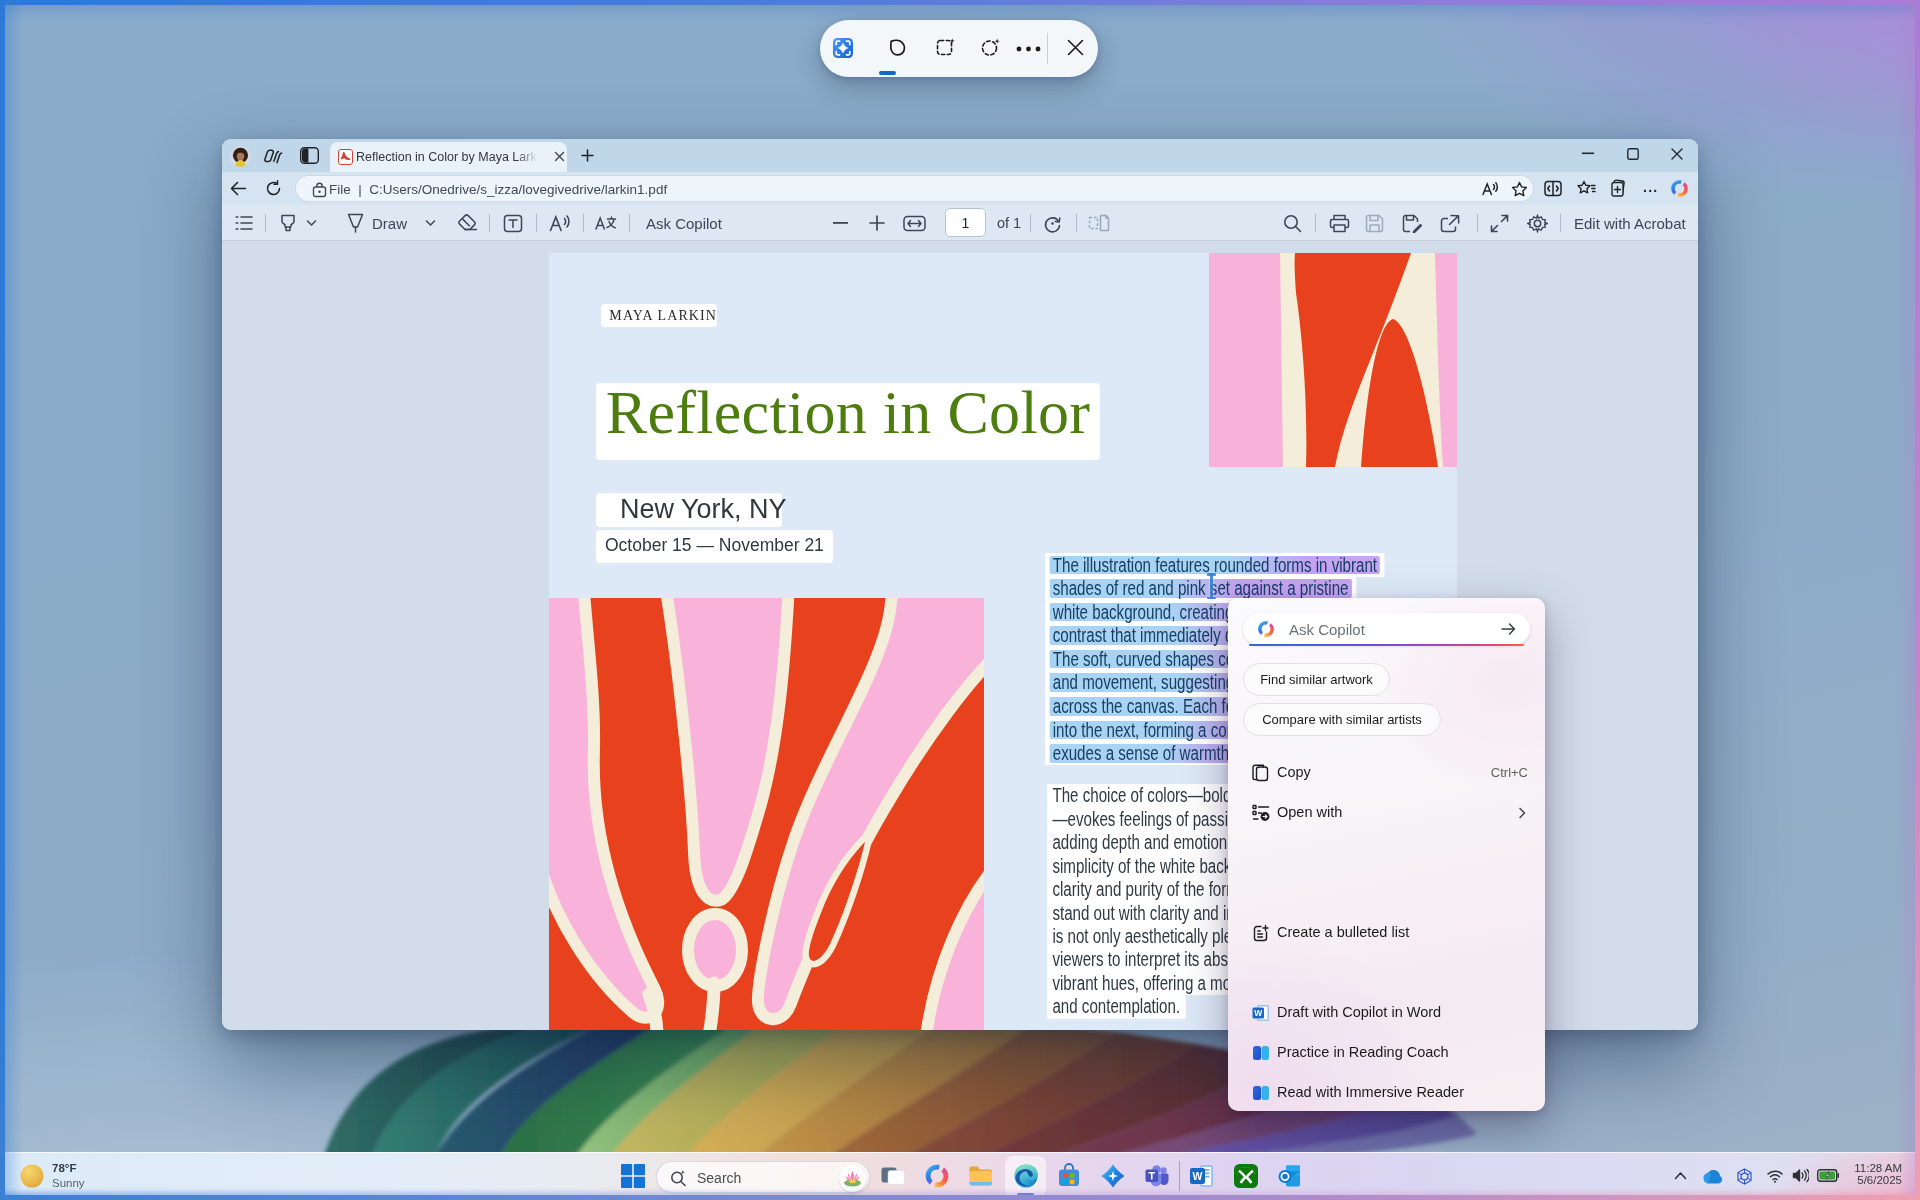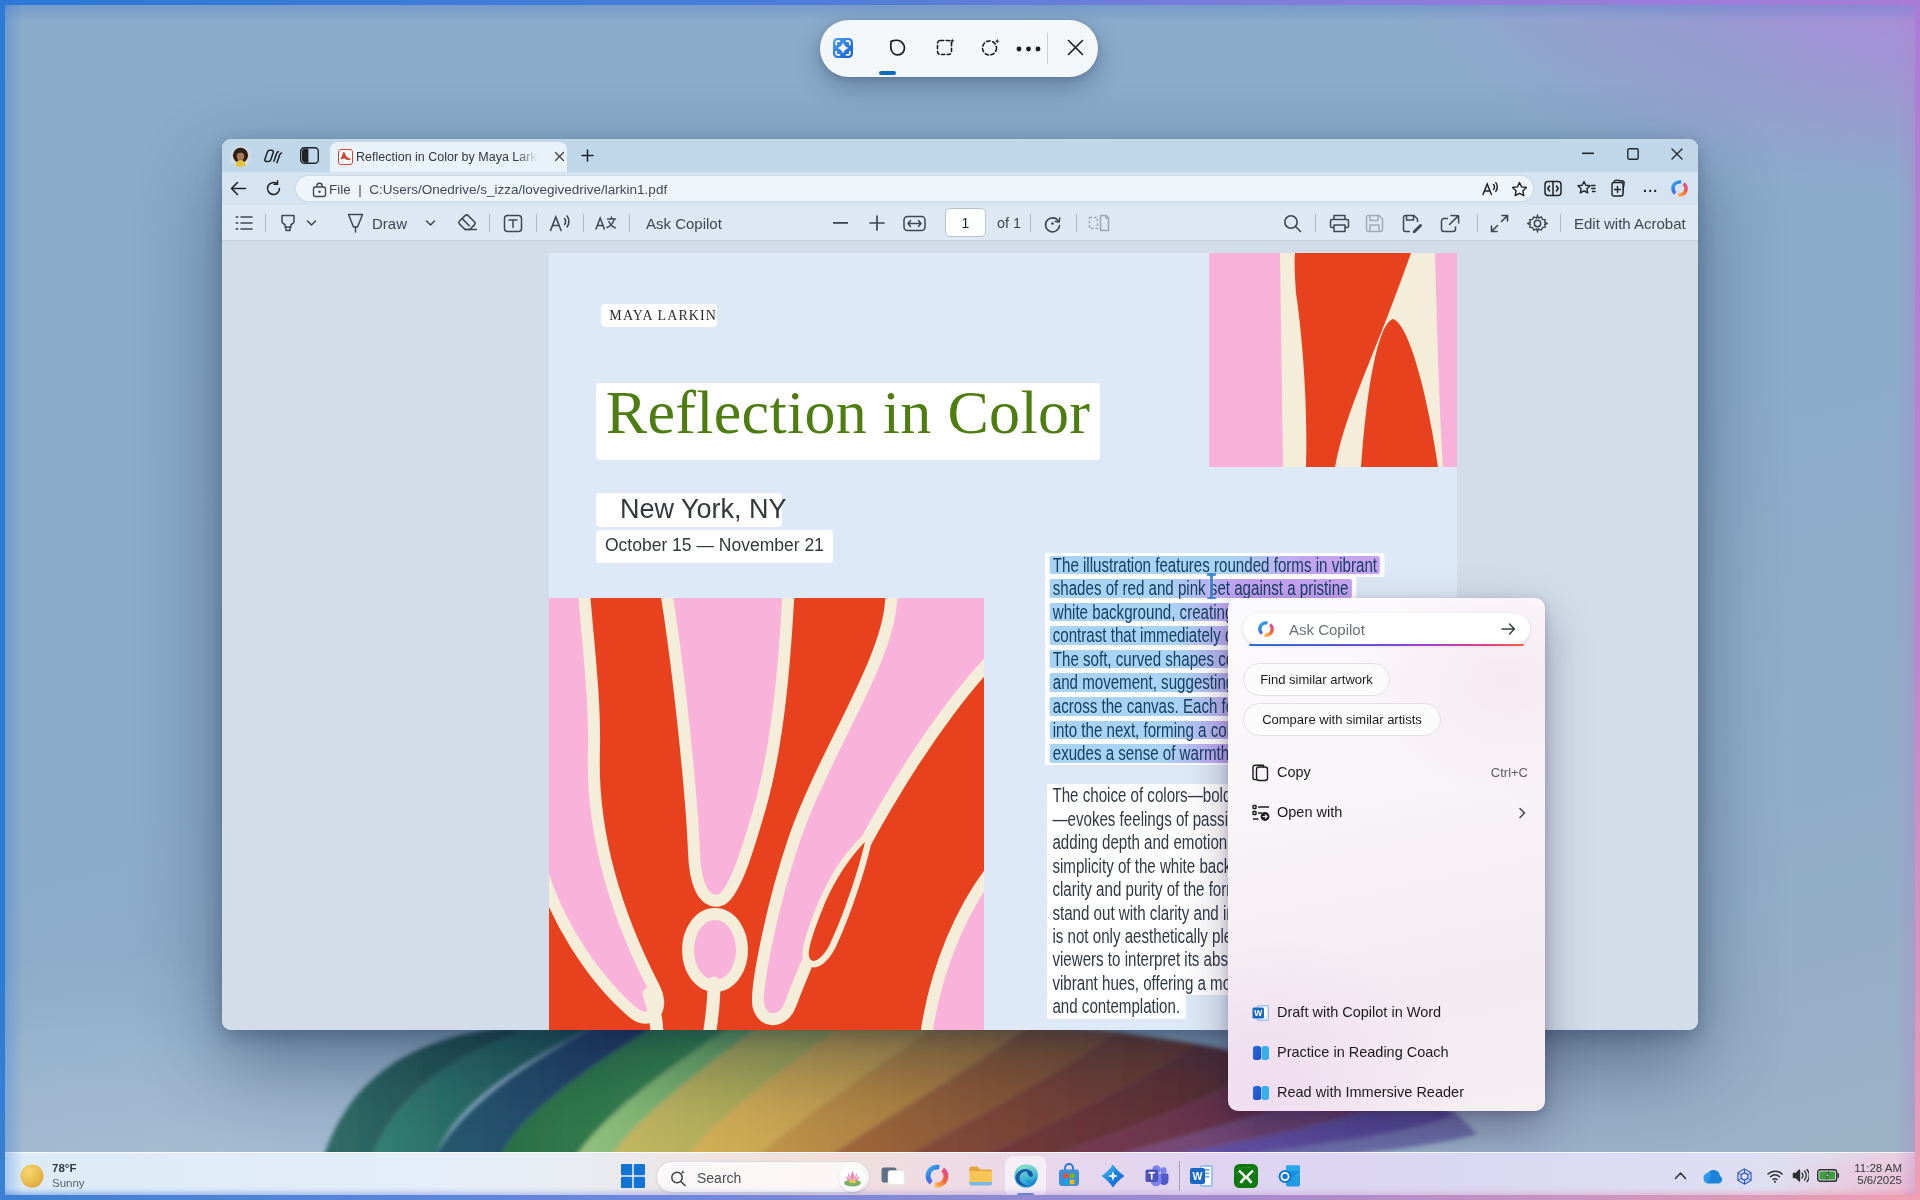--- a/index.html
+++ b/index.html
@@ -497,20 +497,28 @@
         <rect x="1" y="7.5" width="3" height="3" rx="0.6"></rect>
    <path d="M6.5,3 L16.5,3 M6.5,9 L9.5,9 M1.5,15 L6,15" stroke-linecap="round"></path>
    <circle cx="13" cy="12.5" r="4.4" fill="#1b1b1b" stroke="none"></circle>
    <path d="M11,12.5 L15,12.5 M13.3,10.8 L15,12.5 L13.3,14.2" stroke="#f7f4f7" stroke-width="1.2" stroke-linecap="round" stroke-linejoin="round"></path>
   </svg>
   <div class="lbl">Open with</div>
   <svg class="chev" viewBox="0 0 14 14" fill="none" stroke="#454545" stroke-width="1.5" stroke-linecap="round" stroke-linejoin="round">
         <path d="M5,2.5 L9.5,7 L5,11.5"></path>
       </svg>
  </div>
+ <div class="mi" style="top:315px">
+  <svg width="18" height="18" viewBox="0 0 18 18" fill="none" stroke="#1b1b1b" stroke-width="1.4" stroke-linecap="round" stroke-linejoin="round">
+   <path d="M14.5,8 L14.5,14 A2.5,2.5 0 0 1 12,16.5 L5,16.5 A2.5,2.5 0 0 1 2.5,14 L2.5,5 A2.5,2.5 0 0 1 5,2.5 L9,2.5"></path>
+   <path d="M5.8,7 L8.2,7 M5.8,10 L10.5,10 M5.8,13 L10.5,13"></path>
+   <path d="M13.5,1.5 L13.5,6.5 M11,4 L16,4"></path>
+  </svg>
+  <div class="lbl">Create a bulleted list</div>
+ </div>
  <div class="mi" style="top:395px">
   <svg width="18" height="18" viewBox="0 0 18 18">
    <rect x="5" y="1" width="12" height="16" rx="1.5" fill="#9cc3ef"></rect>
    <rect x="6.5" y="2.5" width="9" height="13" fill="#fff"></rect>
    <rect x="0.5" y="3.5" width="11.5" height="11" rx="1.5" fill="#1868c6"></rect>
    <text x="6.2" y="12" font-size="8.5" font-family="Liberation Sans" font-weight="bold" fill="#fff" text-anchor="middle">W</text>
   </svg>
   <div class="lbl">Draft with Copilot in Word</div>
  </div>
  <div class="mi" style="top:435px">

